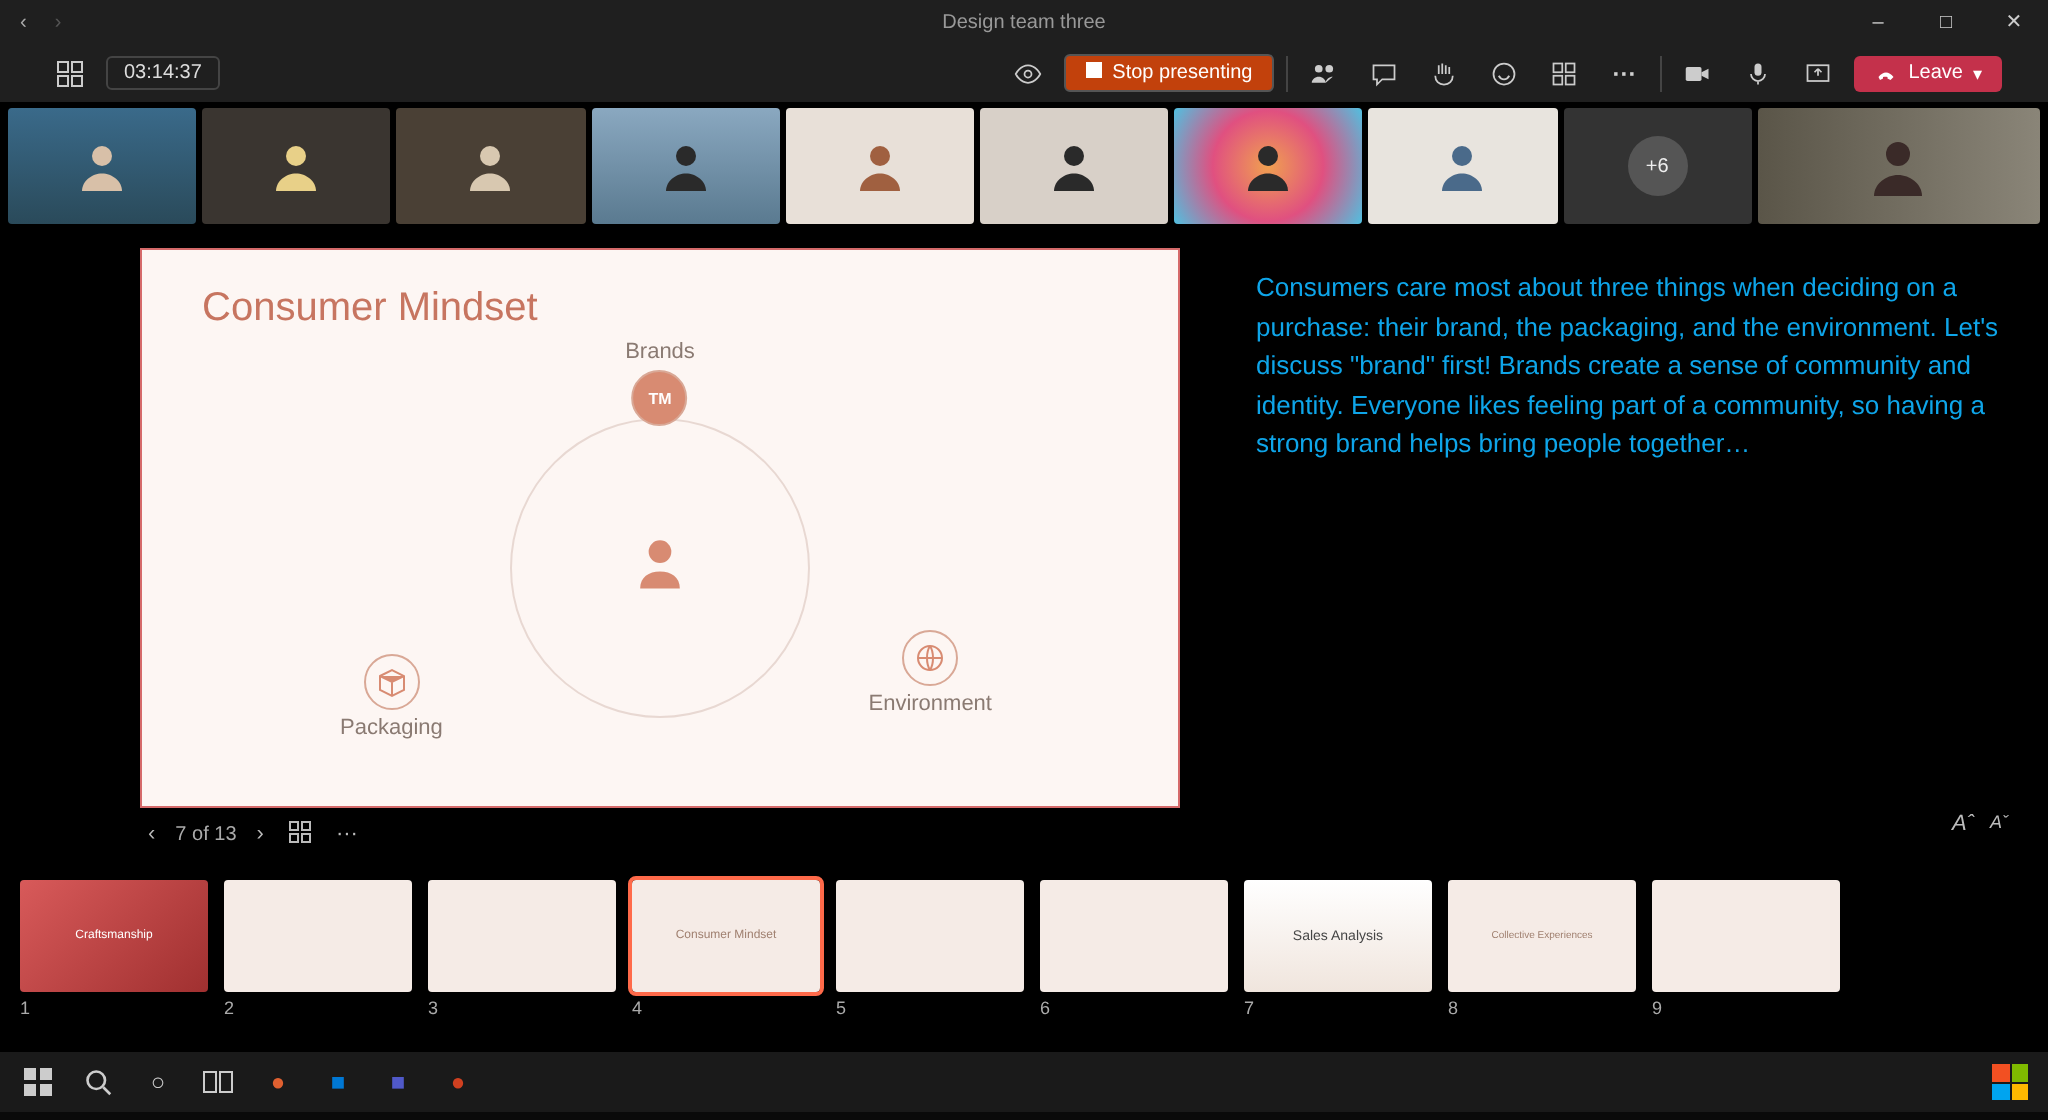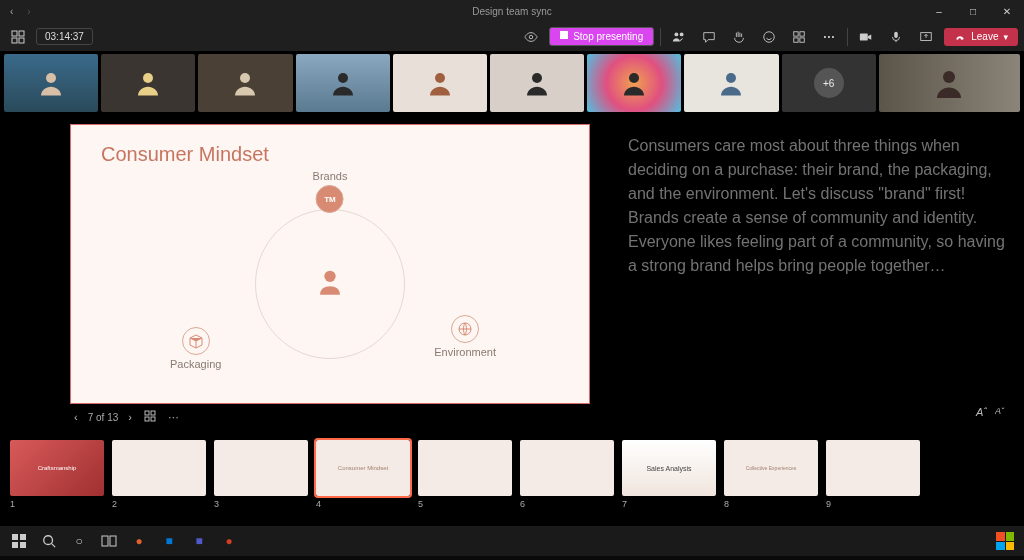--- a/index.html
+++ b/index.html
@@ -2,25 +2,25 @@
 <html><head>
 <meta charset="utf-8">
 <style>
   * { box-sizing: border-box; margin: 0; padding: 0; font-family: "Segoe UI", Arial, sans-serif; }
   html, body { width: 1024px; height: 560px; overflow: hidden; background: #0a0a0a; color: #e5e5e5; }
   .titlebar { height: 22px; background: #1f1f1f; display: flex; align-items: center; font-size: 10px; color: #aaa; position: relative; }
   .tb-left { display: flex; align-items: center; gap: 6px; padding-left: 6px; }
   .tb-center { position: absolute; left: 50%; transform: translateX(-50%); font-size: 10px; color: #999; }
   .tb-right { margin-left: auto; display: flex; }
   .win-btn { width: 34px; height: 22px; display: flex; align-items: center; justify-content: center; color: #ccc; font-size: 10px; }
-  .toolbar { height: 30px; background: #1f1f1f; display: flex; align-items: center; padding: 0 6px; gap: 6px; border-bottom: 1px solid #000; }
+  .toolbar { height: 30px; background: #1f1f1f; display: flex; align-items: center; padding: 0 23px; gap: 6px; border-bottom: 1px solid #000; }
   .tool-icon { width: 24px; height: 24px; display: flex; align-items: center; justify-content: center; color: #d0d0d0; font-size: 12px; cursor: pointer; border-radius: 3px; }
   .timer-pill { border: 1px solid #444; border-radius: 3px; padding: 2px 8px; font-size: 10px; color: #ddd; min-width: 54px; text-align: center; }
   .flex-spacer { flex: 1; }
-  .stop-btn { border: 1px solid #555; background: #d946ef; border-radius: 3px; padding: 3px 10px; font-size: 10px; color: #fff; display: flex; align-items: flex-start; gap: 5px; cursor: pointer; }
+  .stop-btn { border: 1px solid #555; background: #c2410c; border-radius: 3px; padding: 3px 10px; font-size: 10px; color: #fff; display: flex; align-items: flex-start; gap: 5px; cursor: pointer; }
   .stop-btn .sq { width: 8px; height: 8px; background: #fff; }
   .leave-btn { background: #c4314b; border-radius: 3px; padding: 3px 10px; font-size: 10px; color: #fff; display: flex; align-items: center; gap: 5px; cursor: pointer; }
   .leave-btn svg { width: 12px; height: 12px; fill: #fff; }
   .leave-btn .chev { font-size: 9px; }
   .divider { width: 1px; height: 18px; background: #444; }
   .gallery { height: 62px; background: #000; display: flex; padding: 2px 4px; gap: 3px; }
   .tile { flex: 1; background: #2b2b2b; position: relative; border-radius: 2px; overflow: hidden; display: flex; align-items: center; justify-content: center; }
   .tile svg.person { width: 30px; height: 30px; }
   .avatar-circle { width: 30px; height: 30px; border-radius: 50%; background: #e0c963; display: flex; align-items: center; justify-content: center; font-size: 11px; font-weight: 600; color: #2b2b2b; }
   .tile .name-tag { position: absolute; bottom: 1px; left: 2px; font-size: 7px; color: #fff; background: rgba(0,0,0,0.5); padding: 0 3px; border-radius: 2px; }
@@ -37,21 +37,21 @@
   .node .circ { width: 28px; height: 28px; border: 1px solid #d9a896; border-radius: 50%; margin: 0 auto 3px; display: flex; align-items: center; justify-content: center; background: #fdf6f3; }
   .node-top { left: 50%; top: -4px; transform: translateX(-50%); }
   .node-top .circ { background: #d88b72; color: #fff; font-size: 8px; font-weight: 600; }
   .node-left { left: -20px; bottom: 4px; }
   .node-right { right: -26px; bottom: 16px; }
   .person-center { position: absolute; left: 50%; top: 55%; transform: translate(-50%,-50%); }
   .person-center svg { width: 34px; height: 34px; fill: #d88b72; }
   .slide-nav { height: 26px; display: flex; align-items: center; gap: 8px; font-size: 10px; color: #aaa; padding-left: 2px; }
   .nav-icon { cursor: pointer; padding: 2px; font-size: 11px; color: #bbb; }
   .notes-area { flex: 1; padding: 20px 18px 10px 28px; }
-  .notes-text { font-size: 16px; line-height: 1.5; color: #737373; }
+  .notes-text { font-size: 13px; line-height: 1.5; color: #0ea5e9; }
   .font-controls { position: absolute; right: 20px; bottom: 142px; font-size: 11px; color: #bbb; display: flex; gap: 8px; }
   .font-controls span { cursor: pointer; font-style: italic; }
   .filmstrip { height: 92px; background: #000; display: flex; padding: 6px 10px 2px; gap: 8px; overflow: hidden; }
   .thumb-wrap { display: flex; flex-direction: column; width: 94px; }
   .thumb { height: 56px; background: #f5ebe6; border-radius: 2px; margin-bottom: 3px; display: flex; align-items: center; justify-content: center; font-size: 6px; color: #a08070; overflow: hidden; position: relative; }
   .thumb.active { outline: 2px solid #ff6a4a; }
   .thumb-num { font-size: 9px; color: #aaa; }
   .taskbar { height: 30px; background: #1a1a1a; display: flex; align-items: center; padding: 0 6px; gap: 4px; }
   .tb-item { width: 26px; height: 24px; display: flex; align-items: center; justify-content: center; font-size: 12px; color: #ccc; cursor: pointer; border-radius: 2px; }
   .ms-logo { margin-left: auto; margin-right: 4px; width: 18px; height: 18px; display: grid; grid-template: 1fr 1fr / 1fr 1fr; gap: 1px; }
@@ -60,21 +60,21 @@
   .t7{background:linear-gradient(#fff,#f0e5dd)!important}
 </style>
 </head>
 <body>
 
 <div class="titlebar">
   <div class="tb-left">
     <span style="padding:0 4px;cursor:pointer">‹</span>
     <span style="padding:0 4px;cursor:pointer;color:#555">›</span>
   </div>
-  <div class="tb-center">Design team sync</div>
+  <div class="tb-center">Design team three</div>
   <div class="tb-right">
     <div class="win-btn">–</div>
     <div class="win-btn">□</div>
     <div class="win-btn win-close">✕</div>
   </div>
 </div>
 
 <div class="toolbar">
   <div class="tool-icon">
     <svg width="14" height="14" viewBox="0 0 14 14" stroke="#ccc" fill="none">

